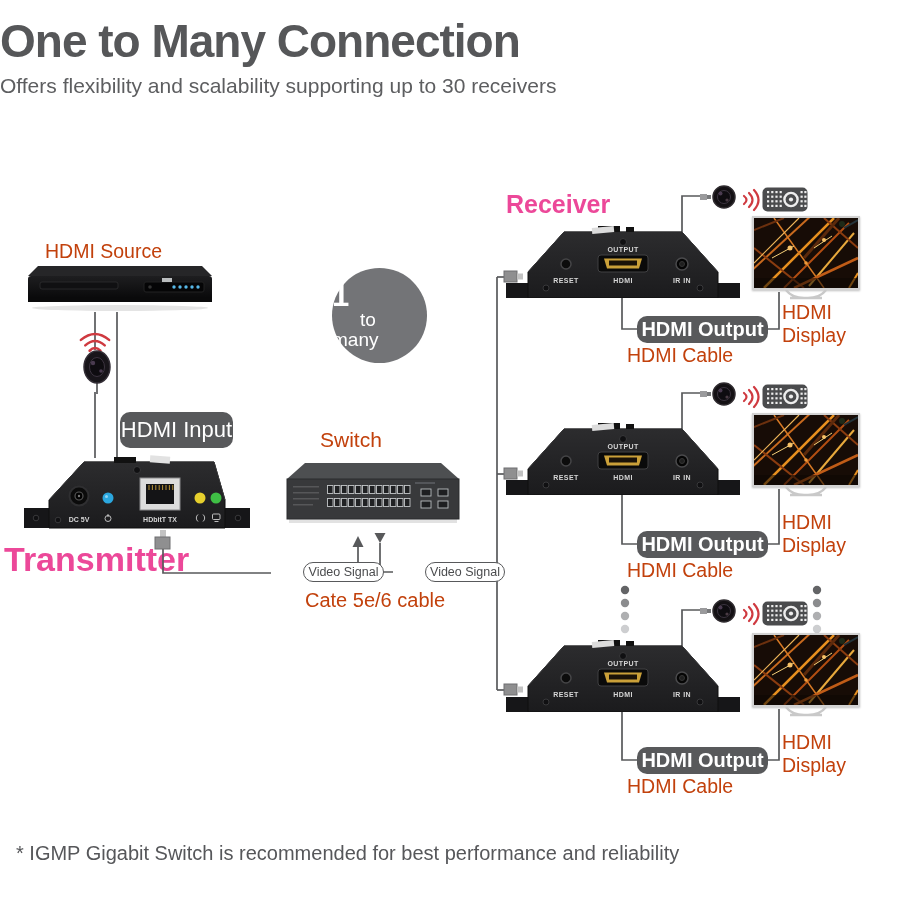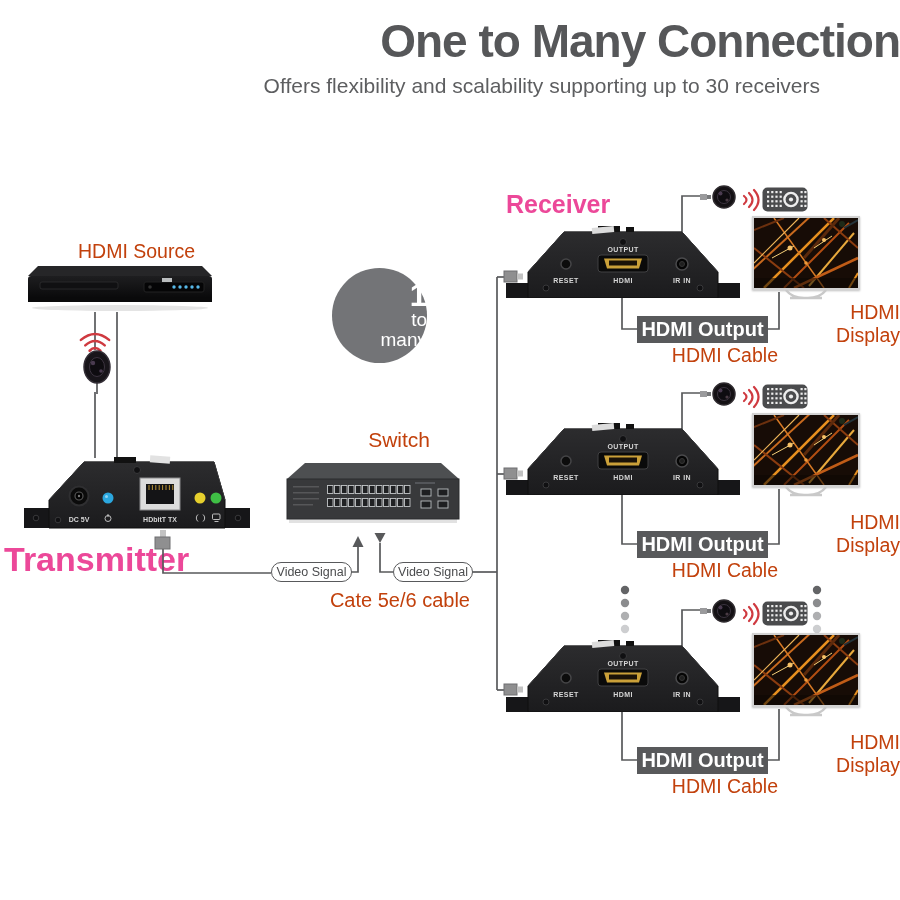--- a/index.html
+++ b/index.html
@@ -1,32 +1,32 @@
 <!DOCTYPE html>
 <html><head>
 <meta charset="utf-8">
 <style>
   html,body{margin:0;padding:0;background:#fff;}
   #stage{position:relative;width:900px;height:900px;background:#fff;overflow:hidden;
          font-family:"Liberation Sans","DejaVu Sans",sans-serif;}
   .abs{position:absolute;}
-  .ctr{text-align:right;}
+  .ctr{text-align:left;}
   #title{left:0;top:14px;width:900px;font-size:46px;font-weight:bold;color:#565759;letter-spacing:-1px;}
   #subtitle{left:0;top:74px;width:820px;font-size:21px;color:#5d5e60;}
   .sec-label{font-size:19.5px;color:#c2410c;}
   .big-label{font-size:25px;font-weight:bold;color:#ec4899;}
-  .badge{background:#58595b;color:#fff;border-radius:0;text-align:center;z-index:3;}
+  .badge{background:#58595b;color:#fff;border-radius:10px;text-align:center;z-index:3;}
   #hdmi-input-badge{left:120px;top:412px;width:113px;height:36px;font-size:22px;line-height:36px;}
   .out-badge{left:637px;width:131px;height:27px;font-size:20px;line-height:27px;font-weight:bold;}
   .vs-badge{background:#fff;border:1.6px solid #58595b;border-radius:10px;color:#4b4c4e;
-            font-size:12.5px;line-height:18px;height:18px;text-align:center;z-index:3;}
+            font-size:12.5px;line-height:18px;height:18px;text-align:center;z-index:3;margin-left:32px;}
   #one-to-many{left:332px;top:268px;width:95px;height:95px;border-radius:50%;background:#737477;
                color:#fff;display:flex;flex-direction:column;justify-content:center;z-index:2;}
   #one-to-many .n1{font-size:31px;font-weight:bold;line-height:28px;}
-  #one-to-many .n2{font-size:19px;line-height:19px;}
+  #one-to-many .n2{font-size:19px;line-height:19px;margin-left:28px;}
   #one-to-many .n3{font-size:19px;line-height:21px;}
   .tv{border:2px solid #d2d2d2;width:104px;height:70px;background:#170c06;z-index:2;box-shadow:0 1px 2px rgba(0,0,0,.25);}
   svg{display:block;}
   .z1{z-index:1}.z2{z-index:2}
   #footer{left:16px;top:842px;width:860px;font-size:20px;color:#56575a;}
 </style>
 </head>
 <body>
 
 <div id="stage">
@@ -234,20 +234,21 @@
     <circle cx="126" cy="29" r="1.8" fill="#333"></circle>
   </svg>
 
   <svg class="abs z2" style="left:72px;top:328px" width="46" height="26" viewBox="0 0 36 24">
       <use href="#wavesv" width="36" height="24"></use>
     </svg>
   <svg class="abs z2" style="left:80px;top:348px" width="34" height="46" viewBox="0 0 34 46">
       <use href="#eyev" width="34" height="46"></use>
     </svg>
 
+  <div class="abs badge" id="hdmi-input-badge">HDMI Input</div>
   <svg class="abs z2" style="left:22px;top:454px" width="230" height="78" viewBox="0 0 230 78">
     <rect x="2" y="54" width="25" height="20" fill="#161618"></rect>
     <rect x="203" y="54" width="25" height="20" fill="#161618"></rect>
     <polygon points="27,74 27,46 62,8 192,8 203,46 203,74" fill="url(#devgrad)" stroke="#0e0e0f"></polygon>
     <polyline points="27,46 62,8 192,8 203,46" fill="none" stroke="#3a3a3c"></polyline>
     <rect x="92" y="3" width="22" height="6" fill="#111"></rect>
     <rect x="128" y="2" width="20" height="7" fill="#e2e2e2" transform="rotate(4 138 6)"></rect>
     <circle cx="115" cy="16" r="3.5" fill="#101012" stroke="#38383a"></circle>
     <circle cx="14" cy="64" r="2.8" fill="#101012" stroke="#38383a"></circle>
     <circle cx="216" cy="64" r="2.8" fill="#101012" stroke="#38383a"></circle>
@@ -385,14 +386,15 @@
         <use href="#tvart" width="104" height="70"></use>
       </svg>
   </div>
   <svg class="abs z2" style="left:776px;top:707px" width="60" height="10" viewBox="0 0 60 10">
       <use href="#stand" width="60" height="10"></use>
     </svg>
   <div class="abs ctr sec-label" style="left:782px;top:731px;width:118px;">HDMI Display</div>
   <div class="abs badge out-badge" style="top:747px;">HDMI Output</div>
   <div class="abs ctr sec-label" style="left:627px;top:775px;width:151px;">HDMI Cable</div>
 
+  <div class="abs" id="footer">* IGMP Gigabit Switch is recommended for best performance and reliability</div>
 
 </div>
 
 </body></html>

